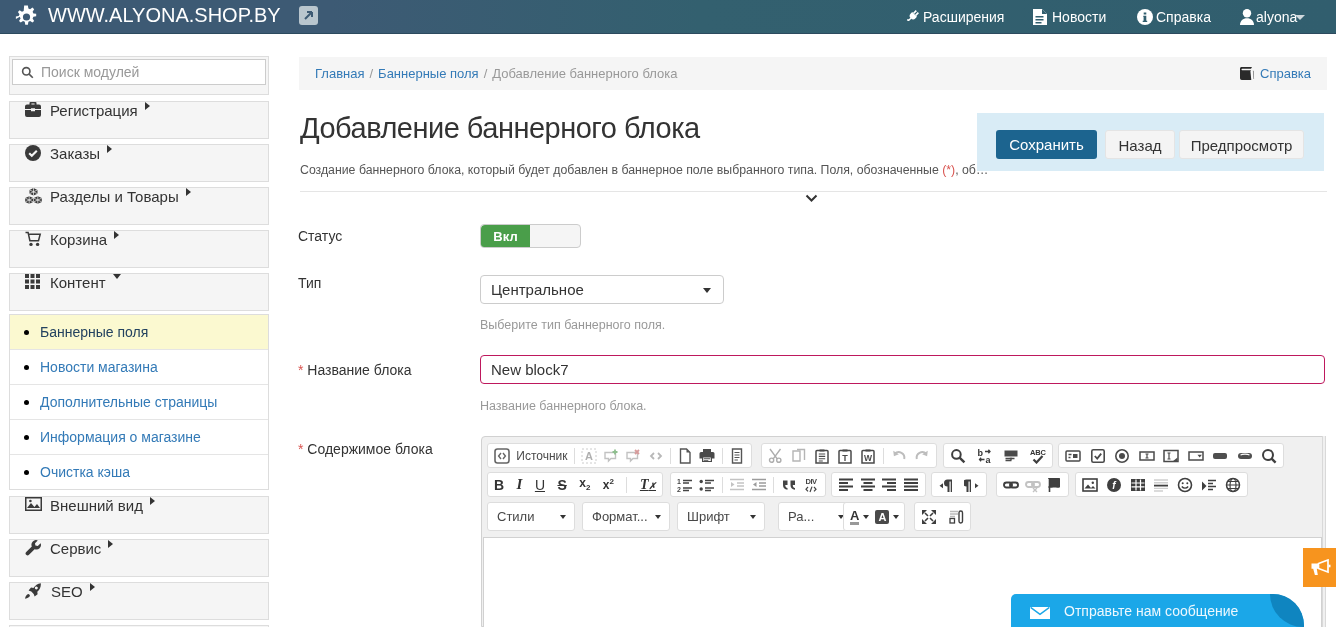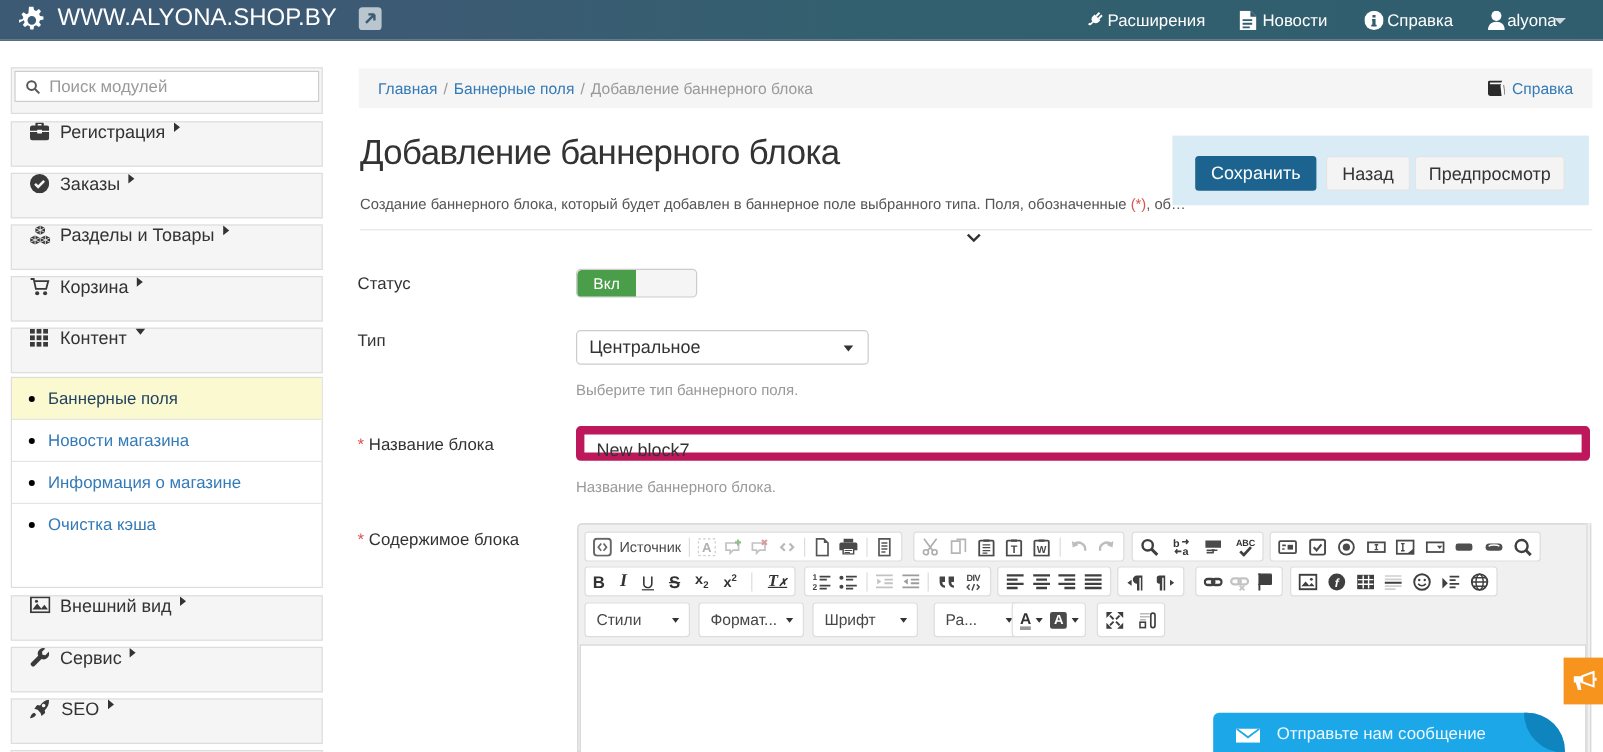--- a/index.html
+++ b/index.html
@@ -41,24 +41,24 @@
 #panel{position:absolute;left:977px;top:113px;width:347px;height:58px;background:#d9ecf6}
 .btn{position:absolute;top:17px;height:29px;border:none;border-radius:3px;font-size:15px;font-family:inherit;text-align:center;line-height:29px}
 #bsave{left:19px;width:101px;background:#1c648f;color:#fff}
 #bback{left:128px;width:70px;background:#f4f4f4;color:#333;border:1px solid #e4e4e4}
 #bprev{left:202px;width:125px;background:#f4f4f4;color:#333;border:1px solid #e4e4e4}
 
 .flabel{position:absolute;left:298px;font-size:14px;color:#333}
 .red{color:#d9534f}
 .fhelp{position:absolute;left:480px;font-size:12.5px;color:#999}
 #toggle{position:absolute;left:480px;top:224px;width:101px;height:24px;border-radius:4px;overflow:hidden;border:1px solid #ccc;background:#f5f5f5}
-#toggle .on{position:absolute;left:0;top:0;width:49px;height:24px;background:#4a9e4a;color:#fff;font-size:13px;font-weight:normal;text-align:center;line-height:23px;border-radius:4px 0 0 4px}
+#toggle .on{position:absolute;left:0;top:0;width:49px;height:24px;background:#4a9e4a;color:#fff;font-size:13px;font-weight:bold;text-align:center;line-height:23px;border-radius:4px 0 0 4px}
 #selbox{position:absolute;left:480px;top:275px;width:244px;height:29px;border:1px solid #ccc;border-radius:4px;background:#fff;font-size:15px;color:#333;line-height:27px;padding-left:10px}
 #selbox .ar{position:absolute;right:12px;top:12px;width:0;height:0;border-top:5px solid #333;border-left:4px solid transparent;border-right:4px solid transparent}
-#nameinp{position:absolute;left:480px;top:355px;width:845px;height:29px;border:7px solid #be185d;border-radius:4px;background:#fff;font-size:15px;color:#333;line-height:27px;padding-left:10px}
+#nameinp{position:absolute;left:480px;top:355px;width:845px;height:29px;border:1px solid #be185d;border-radius:4px;background:#fff;font-size:15px;color:#333;line-height:27px;padding-left:10px}
 
 #ed{position:absolute;left:481px;top:436px;width:845px;height:191px;background:#f0f0f0;border:1px solid #d1d1d1;border-radius:4px 4px 0 0}
 .pill{position:absolute;height:25px;background:#fff;border:1px solid #ddd;border-radius:3px;display:flex;align-items:center;justify-content:space-between;padding:0 6px}
 .pill .sp{width:1px;height:16px;background:#ddd;flex:0 0 auto}
 .ic{width:16px;height:16px;flex:0 0 auto}
 .tlbl{font-size:12px;color:#4a4a4a}
 .tg{display:inline-block;color:#333;flex:0 0 auto}
 .dca{display:inline-block;width:0;height:0;border-top:4px solid #333;border-left:3px solid transparent;border-right:3px solid transparent;margin-left:4px}
 #edarea{position:absolute;left:1px;top:100px;width:839px;height:91px;background:#fff;border:1px solid #d1d1d1}
 .dd{position:absolute;top:65px;height:29px;background:#fff;border:1px solid #ddd;border-radius:3px;font-size:13px;color:#474747;line-height:27px;padding-left:9px}
@@ -173,20 +173,21 @@
           <rect x="11" y="11" width="4" height="4"></rect>
         </g>
       </svg>
       <span class="lbl" style="margin-left:10px">Контент</span>
       <span class="caret-d"></span>
     </div>
   </div>
 <div class="sbox" id="subm" style="top:314px;height:176px">
   <a class="act"><span class="b"></span>Баннерные поля</a>
   <a><span class="b"></span>Новости магазина</a>
+  <a><span class="b"></span>Дополнительные страницы</a>
   <a><span class="b"></span>Информация о магазине</a>
   <a><span class="b"></span>Очистка кэша</a>
 </div>
 <div class="sbox" style="top:496px;height:38px">
     <div class="mi">
       <svg width="17" height="14" viewBox="0 0 17 14">
         <rect x="0.75" y="0.75" width="15.5" height="12.5" fill="none" stroke="#3a3a3a" stroke-width="1.5"></rect>
         <path fill="#3a3a3a" d="M2 11l4-5 3.4 4L12 7l3 4z"></path>
         <circle cx="5.4" cy="4" r="1.3" fill="#3a3a3a"></circle>
       </svg>

